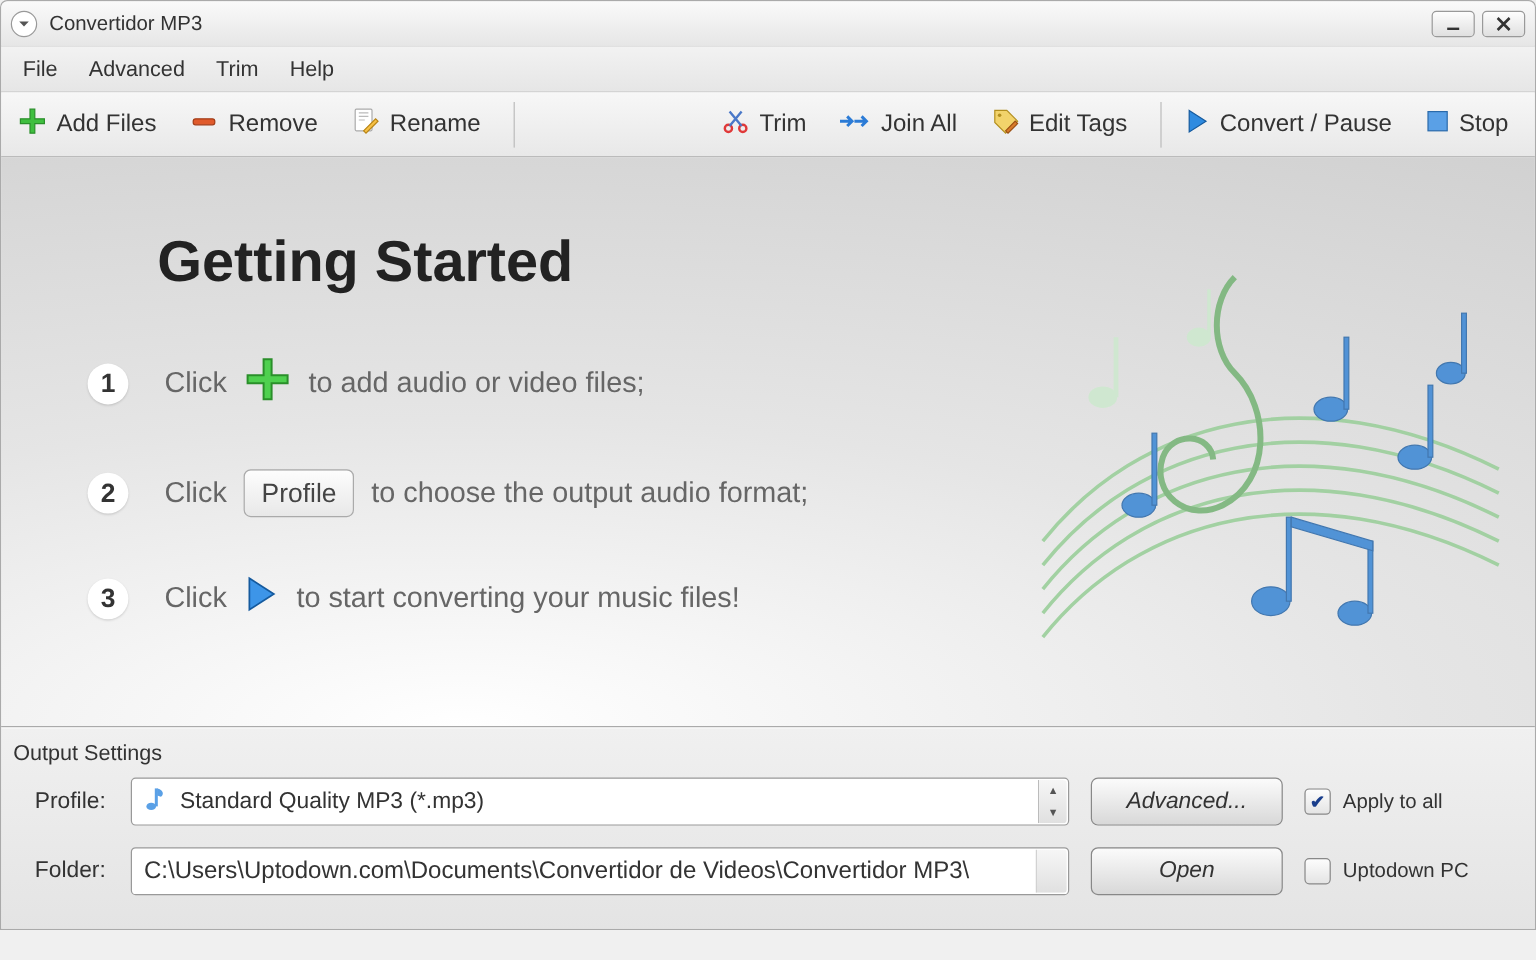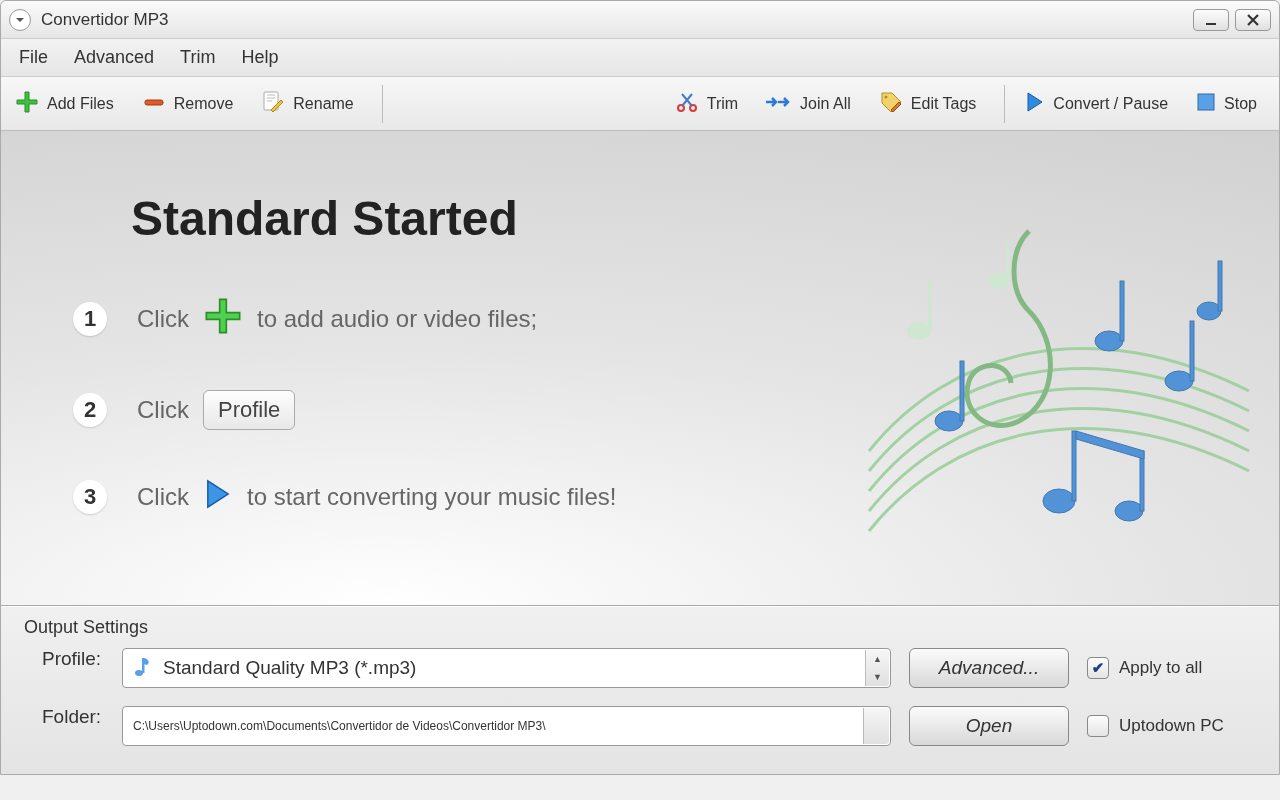--- a/index.html
+++ b/index.html
@@ -7,43 +7,43 @@
   .window { width: 1280px; height: 775px; background: linear-gradient(#f6f6f6, #e9e9e9); border: 1px solid #aaa; border-radius: 6px 6px 0 0; display: flex; flex-direction: column; }
   
   .titlebar { height: 38px; display: flex; align-items: center; padding: 0 8px; background: linear-gradient(#fafafa, #e6e6e6); border-bottom: 1px solid #ccc; border-radius: 6px 6px 0 0; }
   .titlebar .sysicon { width: 22px; height: 22px; border: 1px solid #999; border-radius: 11px; display: flex; align-items: center; justify-content: center; margin-right: 10px; background: #fff; }
   .titlebar .apptitle { font-size: 17px; color: #333; flex: 1; }
   .titlebar .ctrl { width: 36px; height: 22px; border: 1px solid #999; border-radius: 4px; margin-left: 6px; background: linear-gradient(#fdfdfd, #e0e0e0); display: flex; align-items: center; justify-content: center; }
   
   .menubar { height: 38px; display: flex; align-items: center; padding: 0 8px; gap: 2px; background: linear-gradient(#f2f2f2, #e6e6e6); border-bottom: 1px solid #ccc; font-size: 18px; }
   .menubar .menuitem { padding: 6px 14px 6px 10px; cursor: default; }
   
-  .toolbar { height: 54px; display: flex; align-items: center; padding: 0 4px; background: linear-gradient(#f7f7f7, #e8e8e8); border-bottom: 1px solid #bbb; font-size: 16px; }
+  .toolbar { height: 54px; display: flex; align-items: center; padding: 0 4px; background: linear-gradient(#f7f7f7, #e8e8e8); border-bottom: 1px solid #bbb; font-size: 20px; }
   .toolbar .tbbtn { display: flex; align-items: center; gap: 8px; padding: 6px 18px 6px 10px; cursor: default; border-radius: 3px; }
   .toolbar .sep { width: 1px; height: 38px; background: #bbb; margin: 0 10px; }
   .toolbar .spacer { flex: 1; }
   .icon { display: inline-block; }
   
   .main { flex: 1; position: relative; background: radial-gradient(ellipse 140% 120% at 30% 100%, #ffffff 0%, #e5e5e5 45%, #d0d0d0 100%); border-bottom: 1px solid #aaa; padding: 60px 60px 40px 130px; overflow: hidden; }
   .main h1 { font-size: 48px; font-weight: 800; color: #222; margin-bottom: 50px; }
   .steps { display: flex; flex-direction: column; gap: 48px; }
   .step { display: flex; align-items: center; gap: 30px; font-size: 24px; color: #666; }
   .step .num { width: 34px; height: 34px; border-radius: 17px; background: #fff; display: flex; align-items: center; justify-content: center; font-weight: 700; color: #333; font-size: 22px; box-shadow: 0 1px 2px rgba(0,0,0,.15); margin-left: -58px; }
   .step .body { display: flex; align-items: center; gap: 14px; }
   .profile-mini { font-size: 22px; padding: 6px 14px; background: linear-gradient(#fdfdfd,#e8e8e8); border: 1px solid #aaa; border-radius: 6px; color: #444; }
   .music-art { position: absolute; right: 10px; top: 60px; width: 440px; height: 400px; opacity: 0.95; }
   
-  .output { height: 168px; padding: 10px 22px 14px 21px; background: linear-gradient(#f0f0f0, #e4e4e4); border-top: 1px solid #fff; display: flex; flex-direction: column; }
+  .output { height: 168px; padding: 10px 22px 14px 8px; background: linear-gradient(#f0f0f0, #e4e4e4); border-top: 1px solid #fff; display: flex; flex-direction: column; }
   .output .grouplabel { font-size: 18px; color: #333; margin-bottom: 10px; padding-left: 2px; }
-  .output .row { display: flex; gap: 18px; margin-bottom: 18px; }
+  .output .row { display: flex; align-items: center; gap: 18px; margin-bottom: 18px; }
   .output .rowlabel { width: 82px; text-align: left; font-size: 19px; color: #333; padding-left: 20px; }
   .combo { flex: 1; height: 40px; border: 1px solid #999; border-radius: 4px; background: #fff; display: flex; align-items: center; padding: 0 10px; font-size: 19px; color: #333; position: relative; }
   .combo .spinner { position: absolute; right: 1px; top: 1px; bottom: 1px; width: 24px; display: flex; flex-direction: column; border-left: 1px solid #bbb; background: linear-gradient(#f6f6f6,#e0e0e0); border-radius: 0 3px 3px 0; }
   .combo .spinner div { flex:1; display:flex; align-items:center; justify-content:center; font-size:9px; color:#555;}
-  .textinput { flex: 1; height: 40px; border: 1px solid #999; border-radius: 4px; background: #fff; display: flex; align-items: center; padding: 0 10px; font-size: 12px; color: #333; position: relative; }
+  .textinput { flex: 1; height: 40px; border: 1px solid #999; border-radius: 4px; background: #fff; display: flex; align-items: center; padding: 0 10px; font-size: 20px; color: #333; position: relative; }
   .textinput .browse { position:absolute; right:1px; top:1px; bottom:1px; width:26px; background:linear-gradient(#f6f6f6,#e0e0e0); border-left:1px solid #bbb; border-radius:0 3px 3px 0;}
   .btn { width: 160px; height: 40px; border: 1px solid #888; border-radius: 6px; background: linear-gradient(#fbfbfb, #d8d8d8); display: flex; align-items: center; justify-content: center; font-size: 19px; color: #333; font-style: italic; }
   .check { display: flex; align-items: center; gap: 10px; font-size: 17px; color: #333; width: 170px; }
   .check .box { width: 22px; height: 22px; border: 1px solid #888; border-radius: 4px; background: linear-gradient(#fdfdfd,#e4e4e4); display:flex; align-items:center; justify-content:center; }
   .check .box.checked::after { content:"✔"; color:#1a3e8c; font-weight:700; font-size:15px; }
 </style>
 </head>
 <body>
 
 <div class="window">
@@ -145,39 +145,40 @@
       <span class="icon">
         <svg width="20" height="20" viewBox="0 0 20 20">
             <rect x="2" y="2" width="16" height="16" fill="#5aa0e6" stroke="#2a6aaa"></rect>
           </svg>
       </span>
       <span>Stop</span>
     </div>
   </div>
 
   <div class="main">
-    <h1>Standard Started</h1>
+    <h1>Getting Started</h1>
     <div class="steps">
       <div class="step">
         <div class="num">1</div>
         <div class="body">
           <span>Click</span>
           <span class="icon">
             <svg width="40" height="40" viewBox="0 0 24 24">
                 <path d="M10 2h4v8h8v4h-8v8h-4v-8H2v-4h8z" fill="#4fd04f" stroke="#2a8f2a" stroke-width="1"></path>
               </svg>
           </span>
           <span>to add audio or video files;</span>
         </div>
       </div>
       <div class="step">
         <div class="num">2</div>
         <div class="body">
           <span>Click</span>
           <span class="profile-mini">Profile</span>
+          <span>to choose the output audio format;</span>
         </div>
       </div>
       <div class="step">
         <div class="num">3</div>
         <div class="body">
           <span>Click</span>
           <span class="icon">
             <svg width="30" height="32" viewBox="0 0 20 22">
                 <path d="M3 2 L17 11 L3 20 Z" fill="#3d95e8" stroke="#155a9e"></path>
               </svg>

